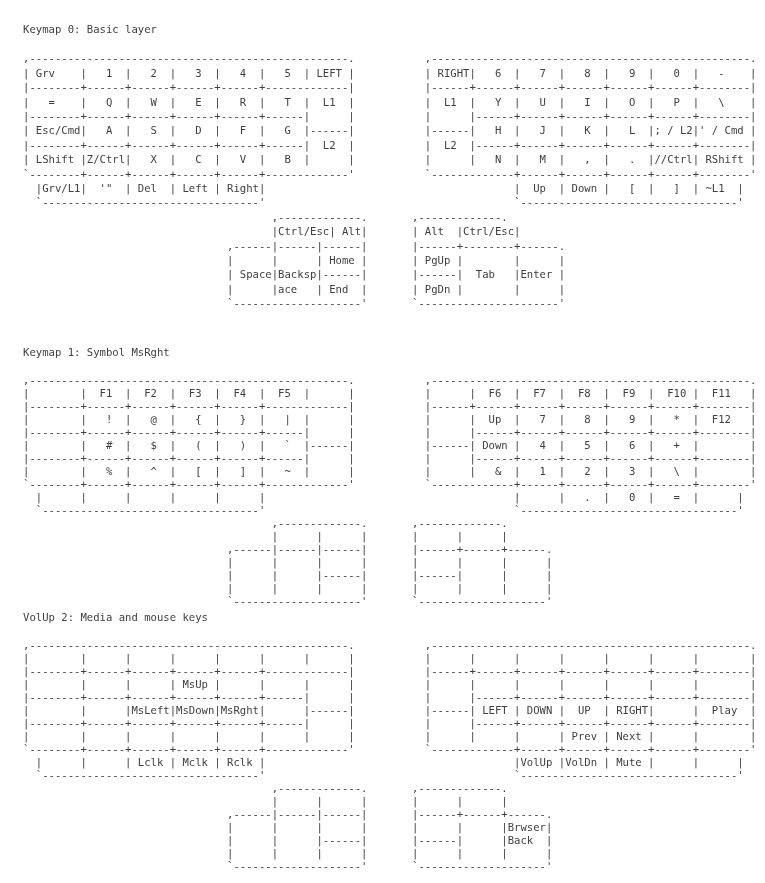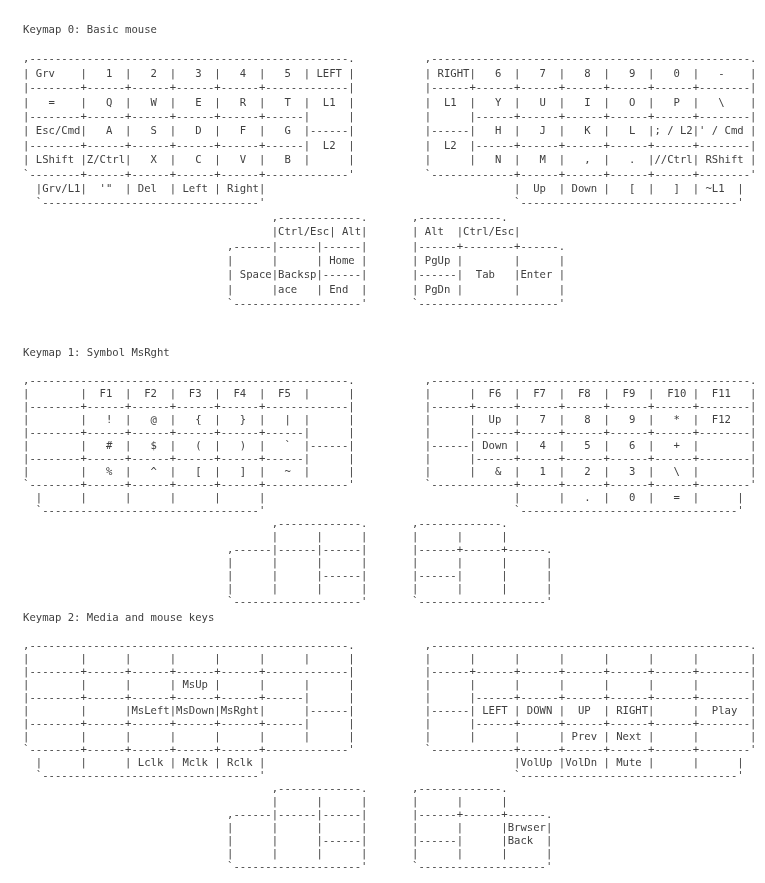--- a/index.html
+++ b/index.html
@@ -23,21 +23,21 @@
   .sec-0 { margin-bottom:35px; }
   .sec-1 { margin-bottom:3px; }
   .sec-2 { margin-bottom:0; }
 </style>
 </head>
 <body>
 
 <div class="page">
 
   <section class="km-section sec-0">
-    <div class="km-title">Keymap 0: Basic mouse</div>
+    <div class="km-title">Keymap 0: Basic layer</div>
     <pre class="km-art">,--------------------------------------------------.           ,--------------------------------------------------.
 | Grv    |   1  |   2  |   3  |   4  |   5  | LEFT |           | RIGHT|   6  |   7  |   8  |   9  |   0  |   -    |
 |--------+------+------+------+------+-------------|           |------+------+------+------+------+------+--------|
 |   =    |   Q  |   W  |   E  |   R  |   T  |  L1  |           |  L1  |   Y  |   U  |   I  |   O  |   P  |   \    |
 |--------+------+------+------+------+------|      |           |      |------+------+------+------+------+--------|
 | Esc/Cmd|   A  |   S  |   D  |   F  |   G  |------|           |------|   H  |   J  |   K  |   L  |; / L2|' / Cmd |
 |--------+------+------+------+------+------|  L2  |           |  L2  |------+------+------+------+------+--------|
 | LShift |Z/Ctrl|   X  |   C  |   V  |   B  |      |           |      |   N  |   M  |   ,  |   .  |//Ctrl| RShift |
 `--------+------+------+------+------+-------------'           `-------------+------+------+------+------+--------'
   |Grv/L1|  '"  | Del  | Left | Right|                                       |  Up  | Down |   [  |   ]  | ~L1  |
@@ -67,21 +67,21 @@
                                        ,-------------.       ,-------------.
                                        |      |      |       |      |      |
                                 ,------|------|------|       |------+------+------.
                                 |      |      |      |       |      |      |      |
                                 |      |      |------|       |------|      |      |
                                 |      |      |      |       |      |      |      |
                                 `--------------------'       `--------------------'</pre>
   </section>
 
   <section class="km-section sec-2">
-    <div class="km-title">Keymap 2: Media and mouse keys</div>
+    <div class="km-title">VolUp 2: Media and mouse keys</div>
     <pre class="km-art">,--------------------------------------------------.           ,--------------------------------------------------.
 |        |      |      |      |      |      |      |           |      |      |      |      |      |      |        |
 |--------+------+------+------+------+-------------|           |------+------+------+------+------+------+--------|
 |        |      |      | MsUp |      |      |      |           |      |      |      |      |      |      |        |
 |--------+------+------+------+------+------|      |           |      |------+------+------+------+------+--------|
 |        |      |MsLeft|MsDown|MsRght|      |------|           |------| LEFT | DOWN |  UP  | RIGHT|      |  Play  |
 |--------+------+------+------+------+------|      |           |      |------+------+------+------+------+--------|
 |        |      |      |      |      |      |      |           |      |      |      | Prev | Next |      |        |
 `--------+------+------+------+------+-------------'           `-------------+------+------+------+------+--------'
   |      |      | Lclk | Mclk | Rclk |                                       |VolUp |VolDn | Mute |      |      |

